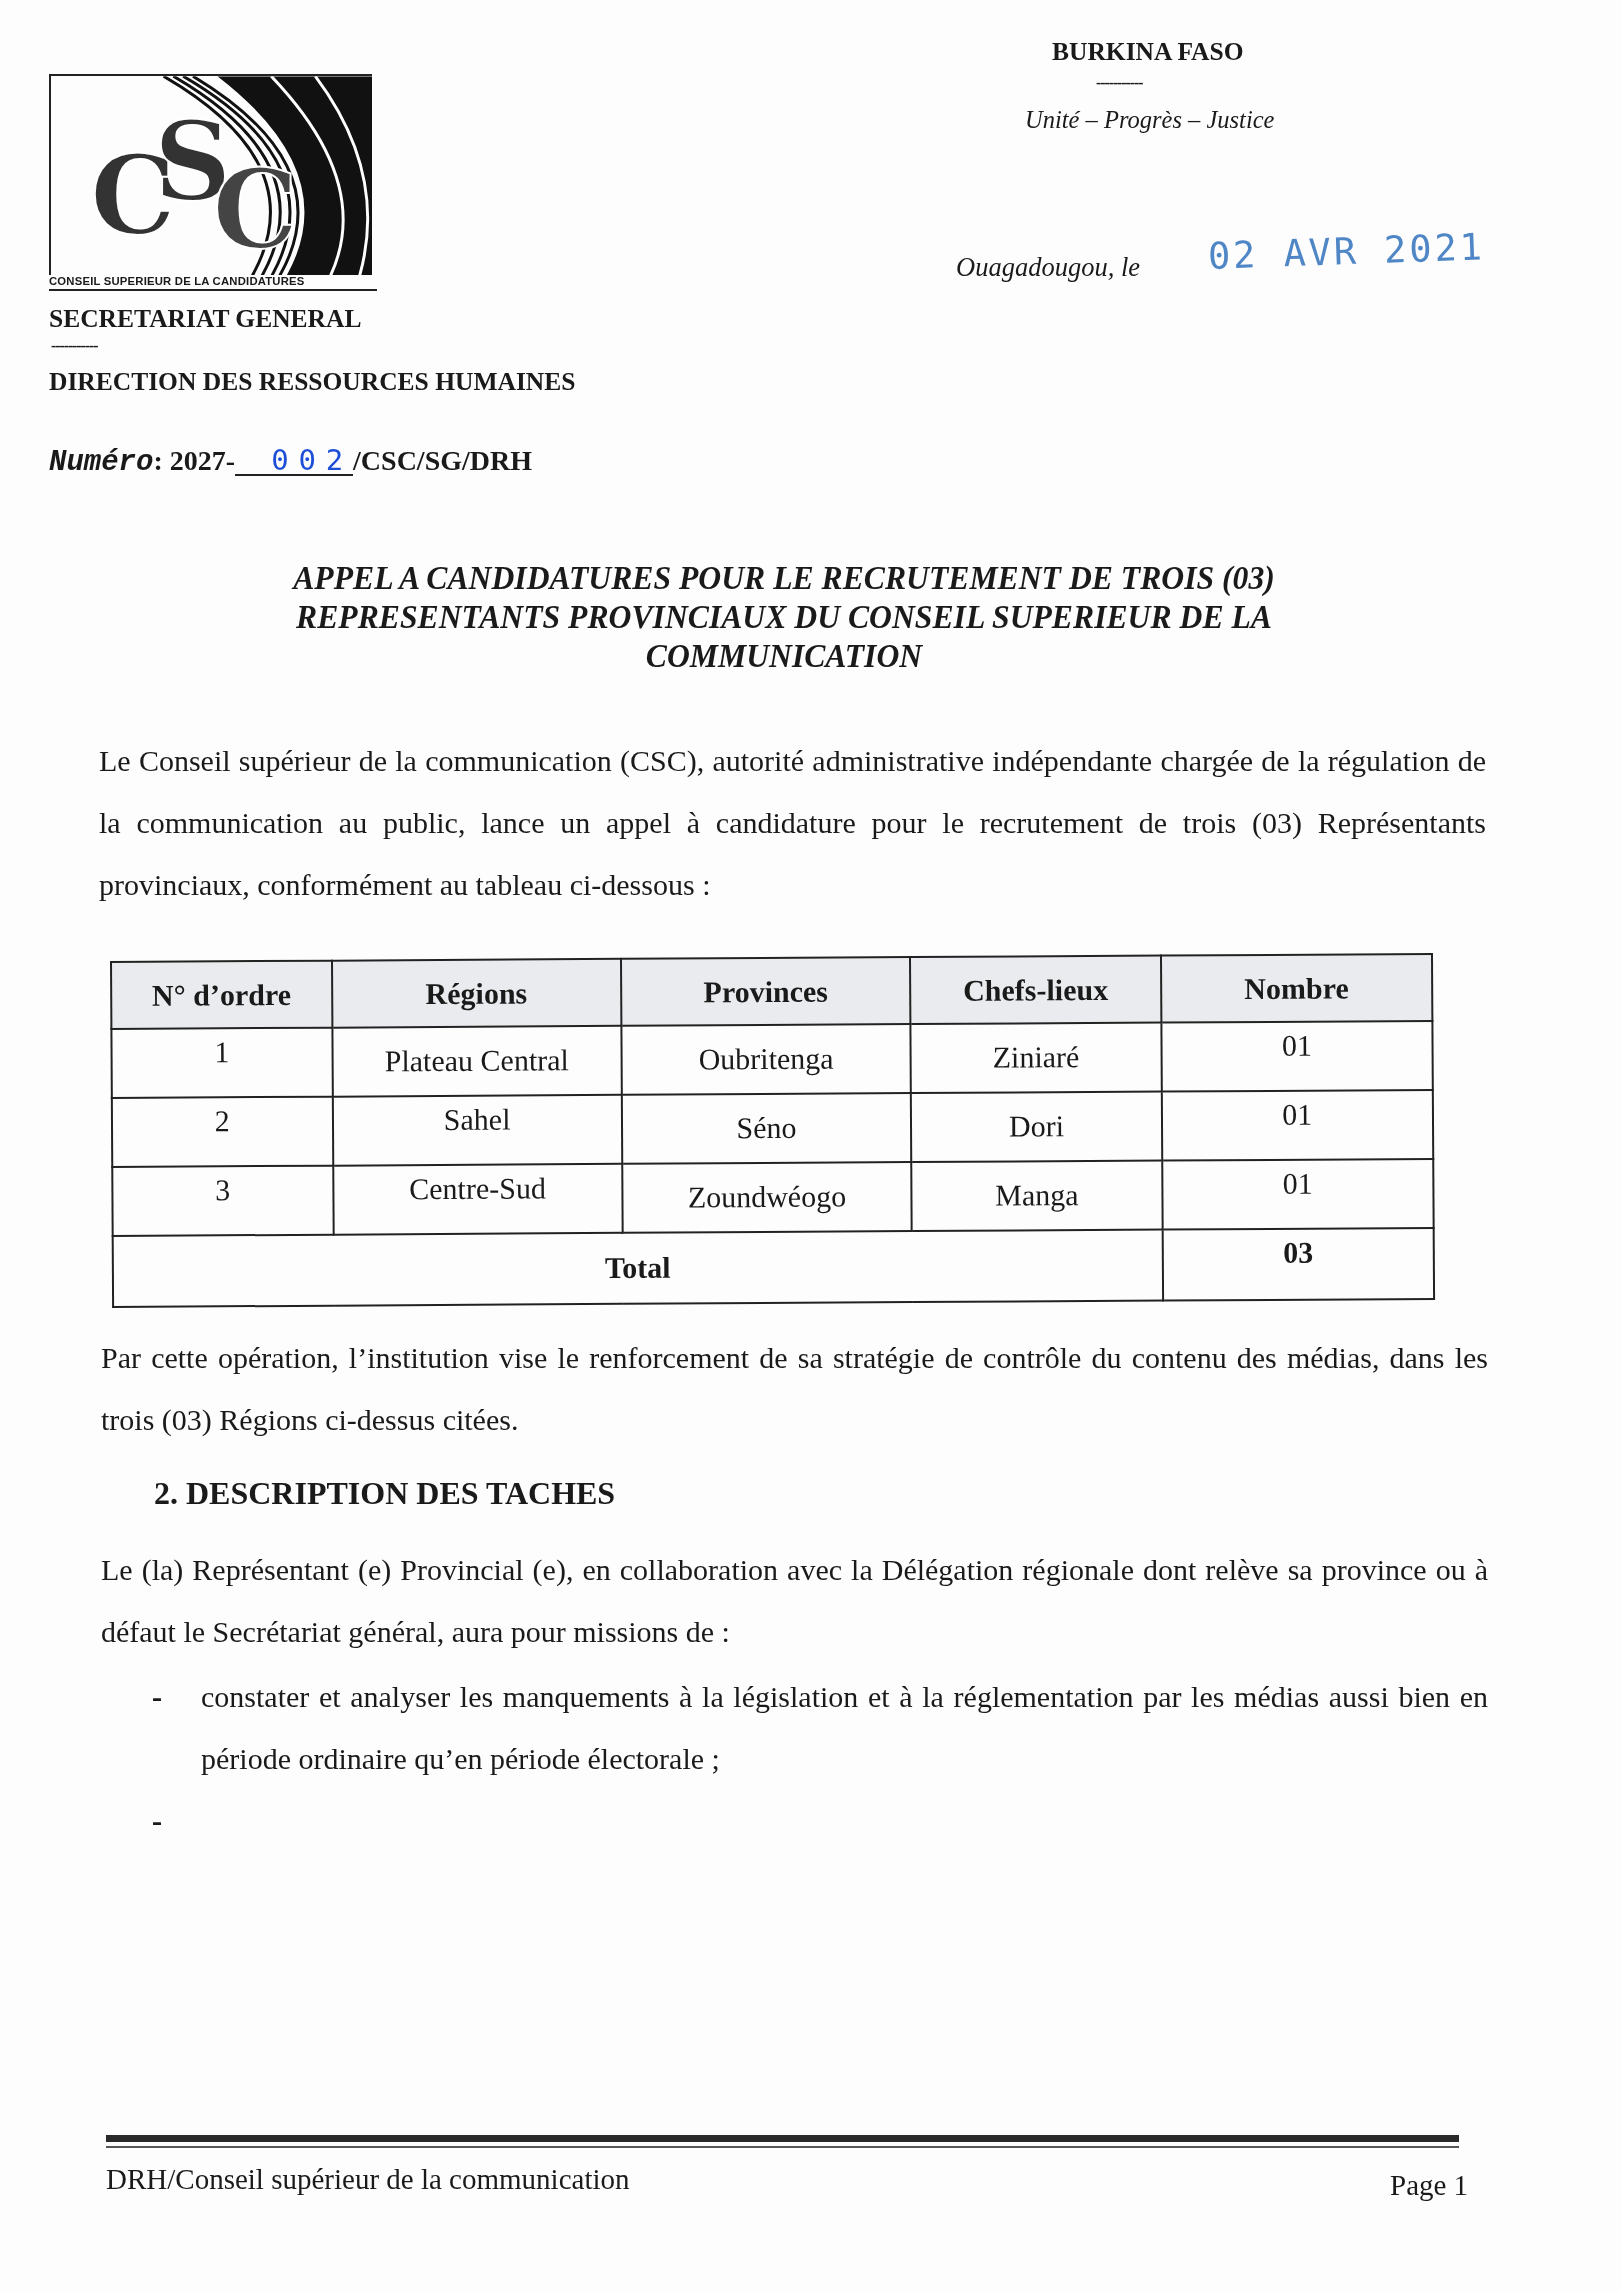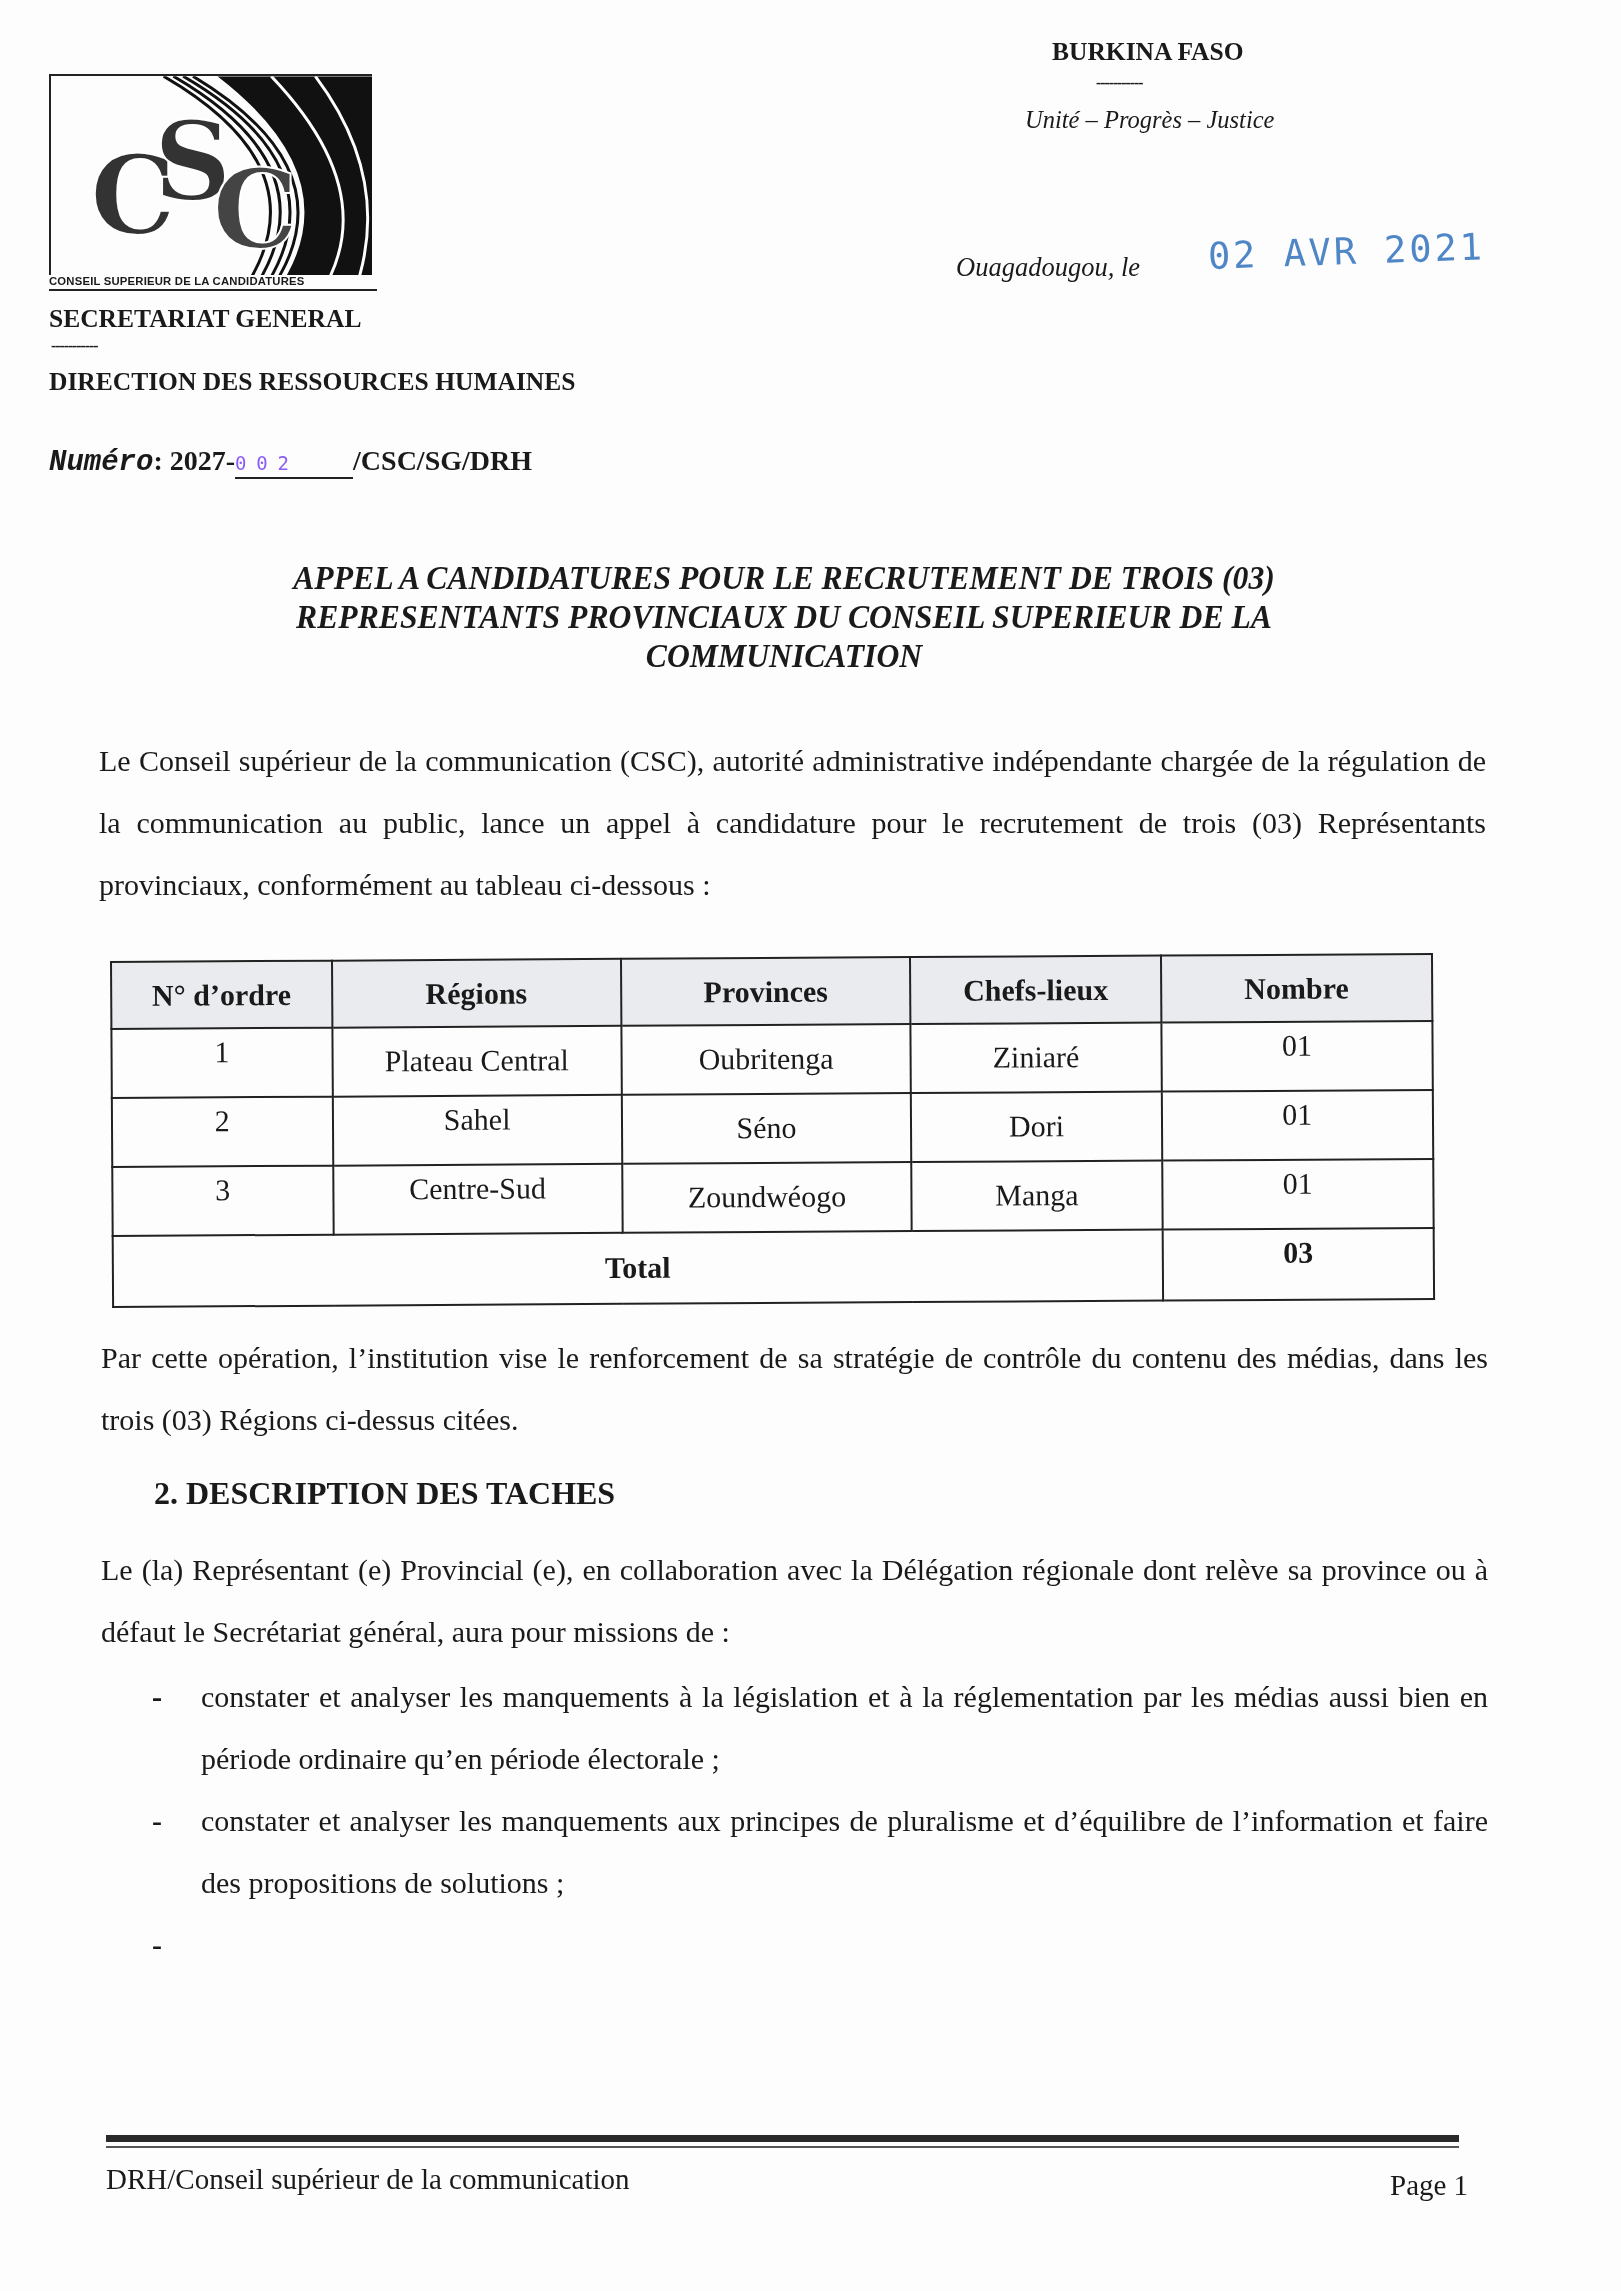--- a/index.html
+++ b/index.html
@@ -22,22 +22,22 @@
     font-weight: bold; font-size: 11.3px; letter-spacing: 0.2px;
     border-bottom: 2.9px solid #222; line-height: 13.7px; white-space: nowrap;
   }
   .sg { left: 49px; top: 304px; font-weight: bold; font-size: 25.5px; }
   .dash-left { left: 51px; top: 337px; font-weight: bold; font-size: 15.7px; letter-spacing: -1px; }
   .drh { left: 49px; top: 367px; font-weight: bold; font-size: 25.5px; }
   .numero { left: 49px; top: 445px; font-size: 28px; font-weight: bold; white-space: nowrap; }
   .numero .script { font-family: Liberation Mono, monospace; font-style: italic; font-weight: bold; font-size: 29px; }
   .numero .blank {
     display: inline-block; width: 118px; border-bottom: 2px solid #222;
-    text-align: left; color: #8b5cf6; font-family: "DejaVu Sans Mono", monospace;
-    font-weight: normal; font-size: 19px; letter-spacing: 9.8px; line-height: 27.4px;
+    text-align: right; color: #1d4ed8; font-family: "DejaVu Sans Mono", monospace;
+    font-weight: normal; font-size: 29px; letter-spacing: 9.8px; line-height: 27.4px;
   }
 
   
   .country { left: 1052px; top: 37px; font-weight: bold; font-size: 25.5px; }
   .dash-right { left: 1096px; top: 74px; font-weight: bold; font-size: 15.7px; letter-spacing: -1px; }
   .motto { left: 1025px; top: 106px; font-style: italic; font-size: 24.5px; }
   .city { left: 956px; top: 252px; font-style: italic; font-size: 26.5px; }
   .stamp-date {
     left: 1208px; top: 235px; color: #4f86c6;
     font-family: "DejaVu Sans Mono", "Liberation Mono", monospace;
@@ -175,21 +175,21 @@
 </table>
 
 <div class="abs para p2">Par cette opération, l’institution vise le renforcement de sa stratégie de contrôle du contenu des médias, dans les trois (03) Régions ci-dessus citées.</div>
 
 <div class="abs h1">2.  DESCRIPTION DES TACHES</div>
 <div class="abs para p3">Le (la) Représentant (e) Provincial (e), en collaboration avec la Délégation régionale dont relève sa province ou à défaut le Secrétariat général, aura pour missions de :</div>
 
 <ul class="abs bullets">
   <li><span class="dash">-</span></li>
   <li><span class="dash">-</span><span>constater et analyser les manquements à la législation et à la réglementation par les médias aussi bien en période ordinaire qu’en période électorale ;</span></li>
-  <li><span class="dash">-</span><span>constater et analyser les manquements aux principes de pluralisme et d’équilibre de l’information et faire des propositions de solutions  ;</span></li>
+  <li><span class="dash">-</span></li>
   <li><span class="dash">-</span></li>
 </ul>
 
 <div class="abs footer-rule"></div>
 <div class="abs footer-rule2"></div>
 <div class="abs footer-left">DRH/Conseil supérieur de la communication</div>
 <div class="abs footer-right">Page 1</div>
 
 
 </body></html>

